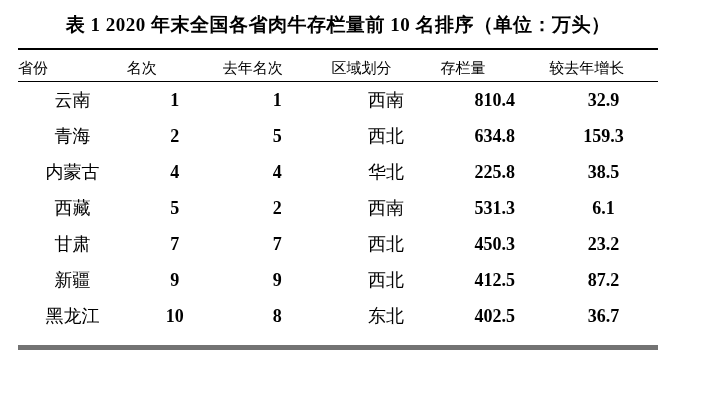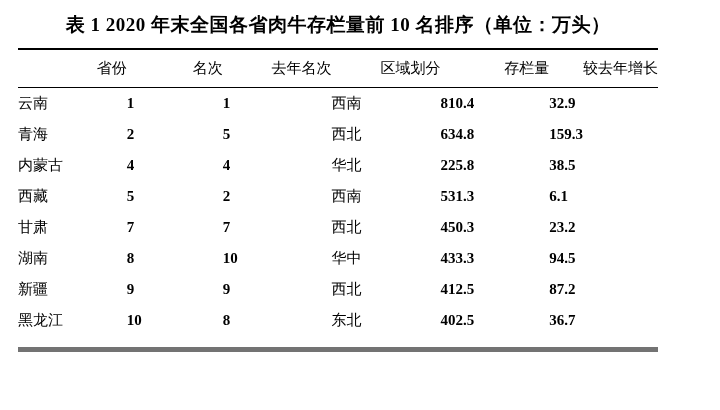--- a/index.html
+++ b/index.html
@@ -32,29 +32,30 @@
   }
   table.data {
     border-collapse: collapse;
     width: 640px;
     margin: 0 auto;
     table-layout: fixed;
   }
   table.data thead th {
     font-size: 15px;
     font-weight: normal;
-    padding: 9px 0 9px 0;
-    text-align: right;
+    padding: 9px 0 3px 0;
+    text-align: left;
     border-top: 2px solid #000;
     border-bottom: 1px solid #000;
     font-family: "Liberation Serif", "DejaVu Serif", serif;
   }
   table.data tbody td {
-    font-size: 15px;
+    font-size: 18px;
     padding: 6px 0 6px 0;
+    text-align: center;
     font-family: "Liberation Serif", "DejaVu Serif", serif;
   }
   table.data tbody td.num {
     font-weight: bold;
     font-family: "Liberation Serif", "DejaVu Serif", serif;
   }
   table.data tbody tr:last-child td {
     border-bottom: 5px solid #737373;
     padding-bottom: 17px;
   }
@@ -126,28 +127,20 @@
       </tr>
       <tr>
         <td>甘肃</td>
         <td class="num">7</td>
         <td class="num">7</td>
         <td>西北</td>
         <td class="num">450.3</td>
         <td class="num">23.2</td>
       </tr>
       <tr>
-        <td>湖南</td>
-        <td class="num">8</td>
-        <td class="num">10</td>
-        <td>华中</td>
-        <td class="num">433.3</td>
-        <td class="num">94.5</td>
-      </tr>
-      <tr>
         <td>新疆</td>
         <td class="num">9</td>
         <td class="num">9</td>
         <td>西北</td>
         <td class="num">412.5</td>
         <td class="num">87.2</td>
       </tr>
       <tr>
         <td>黑龙江</td>
         <td class="num">10</td>

